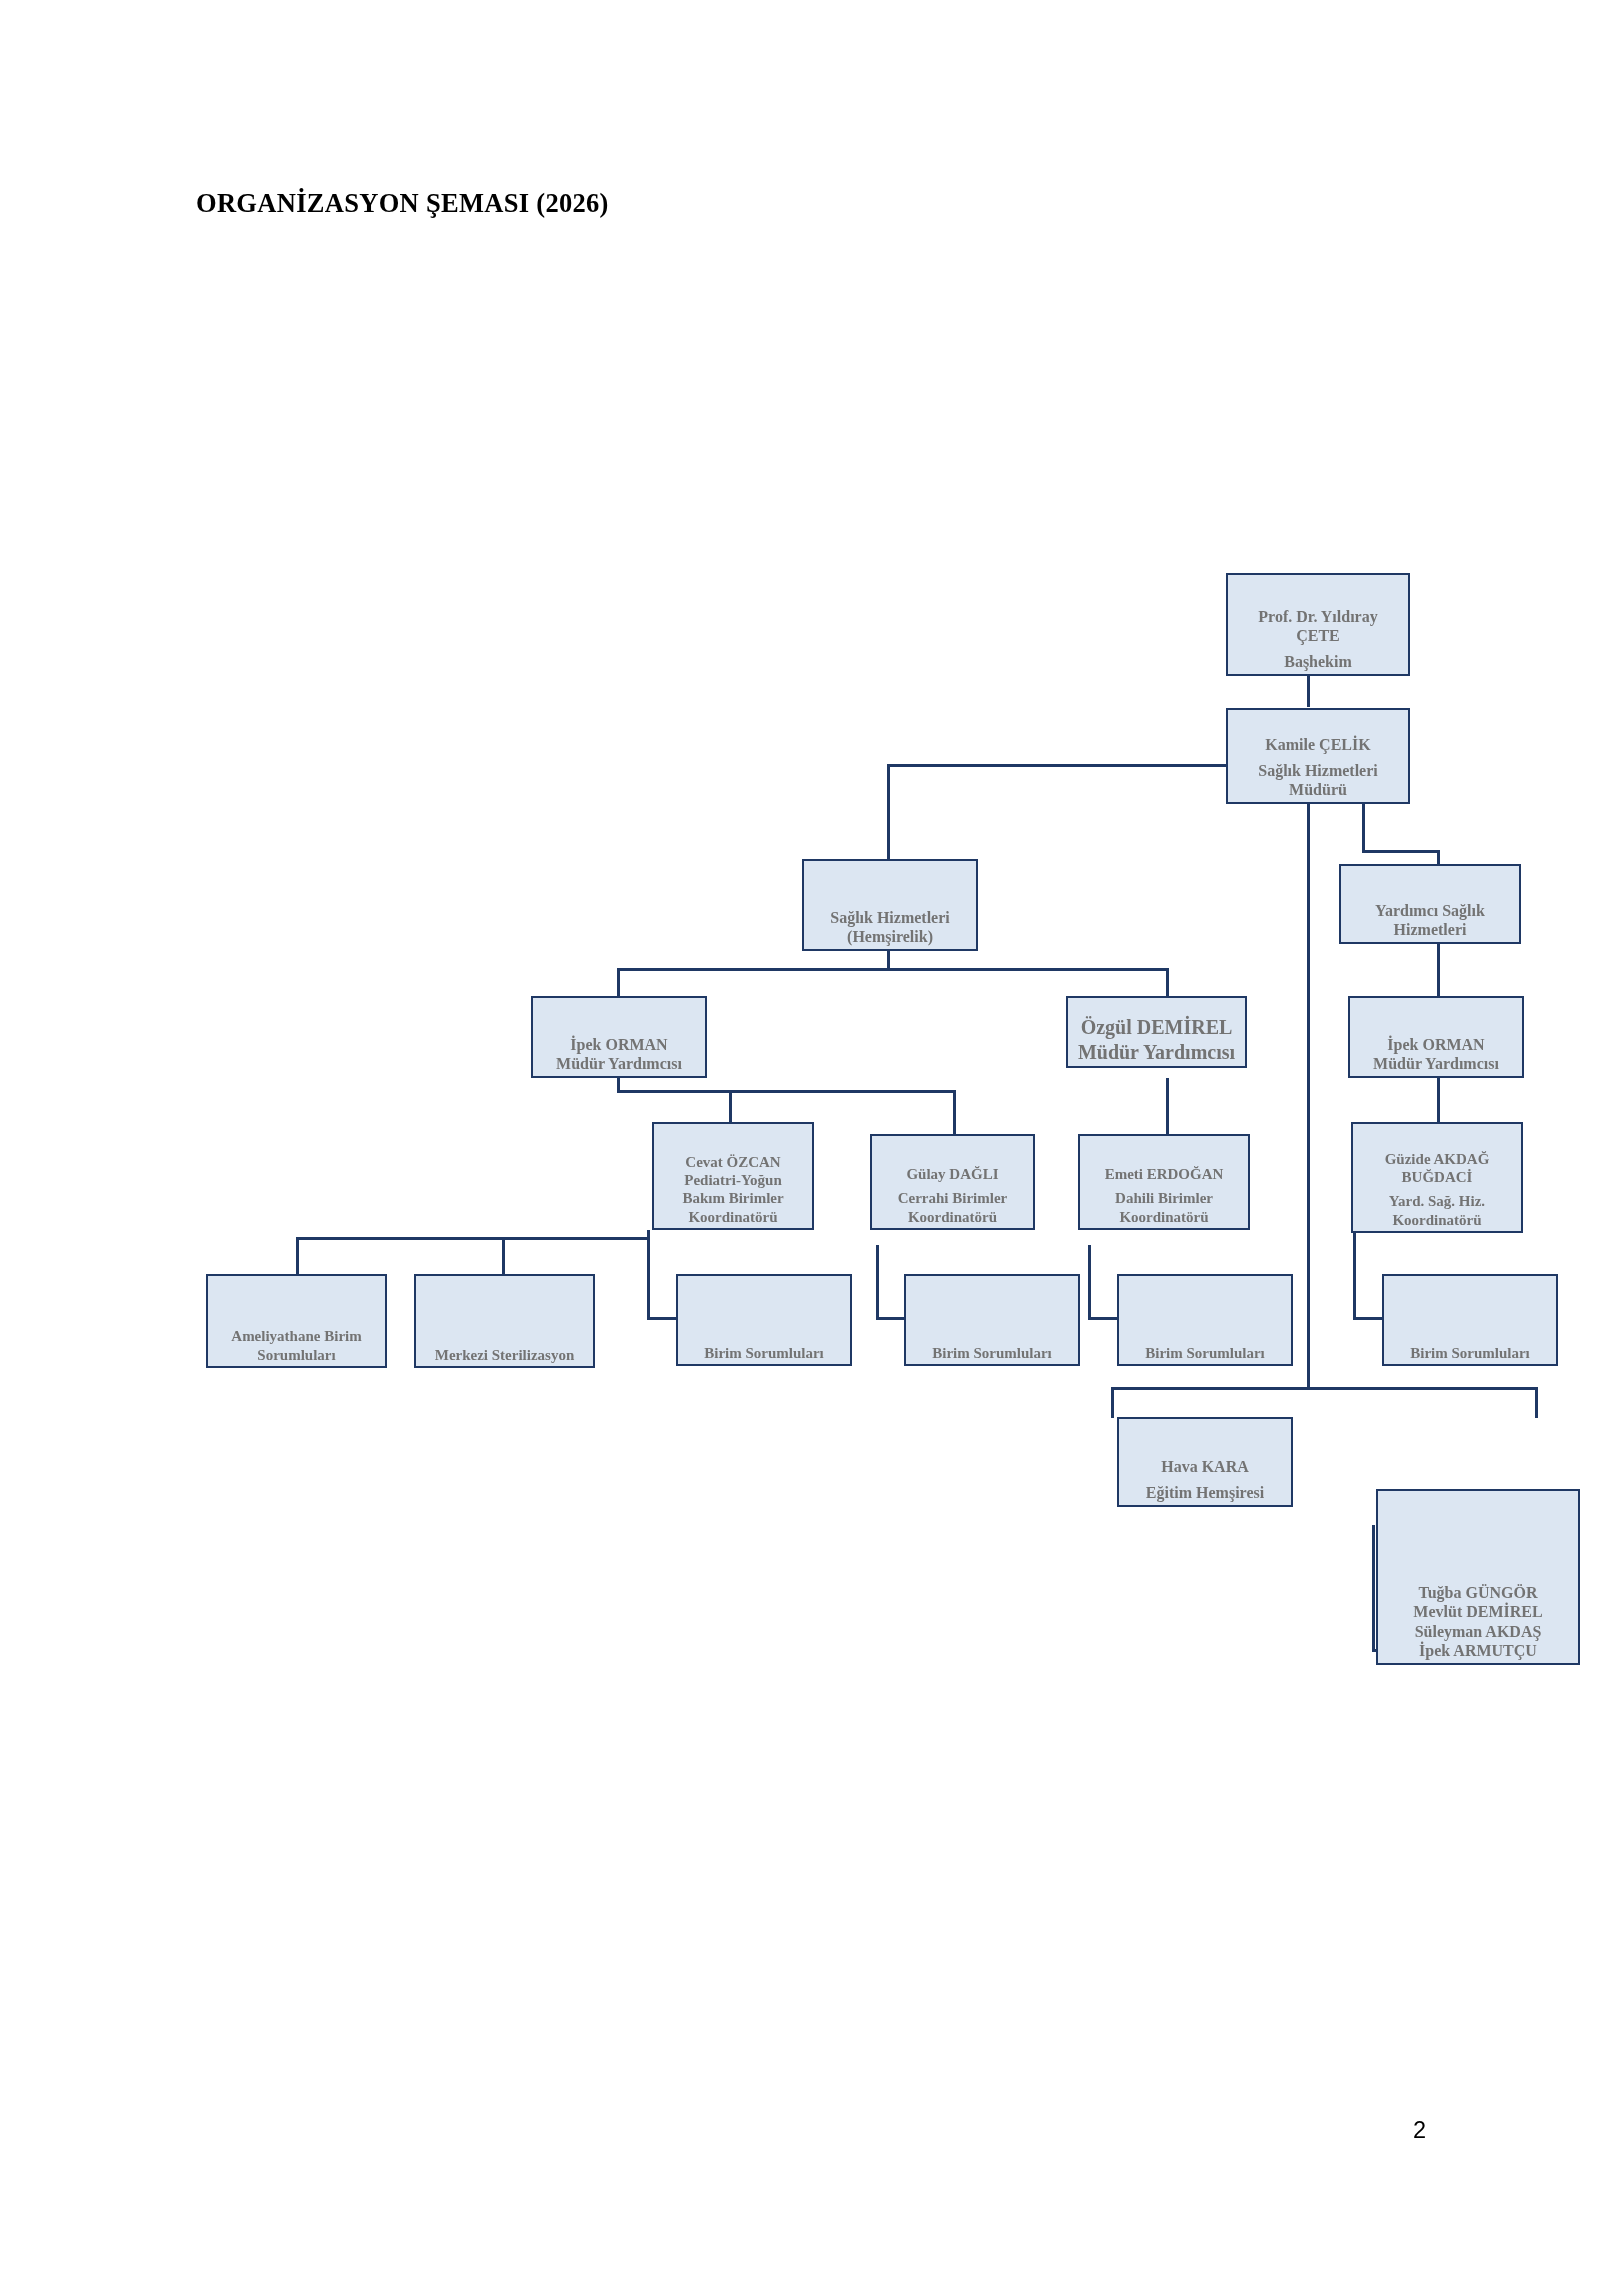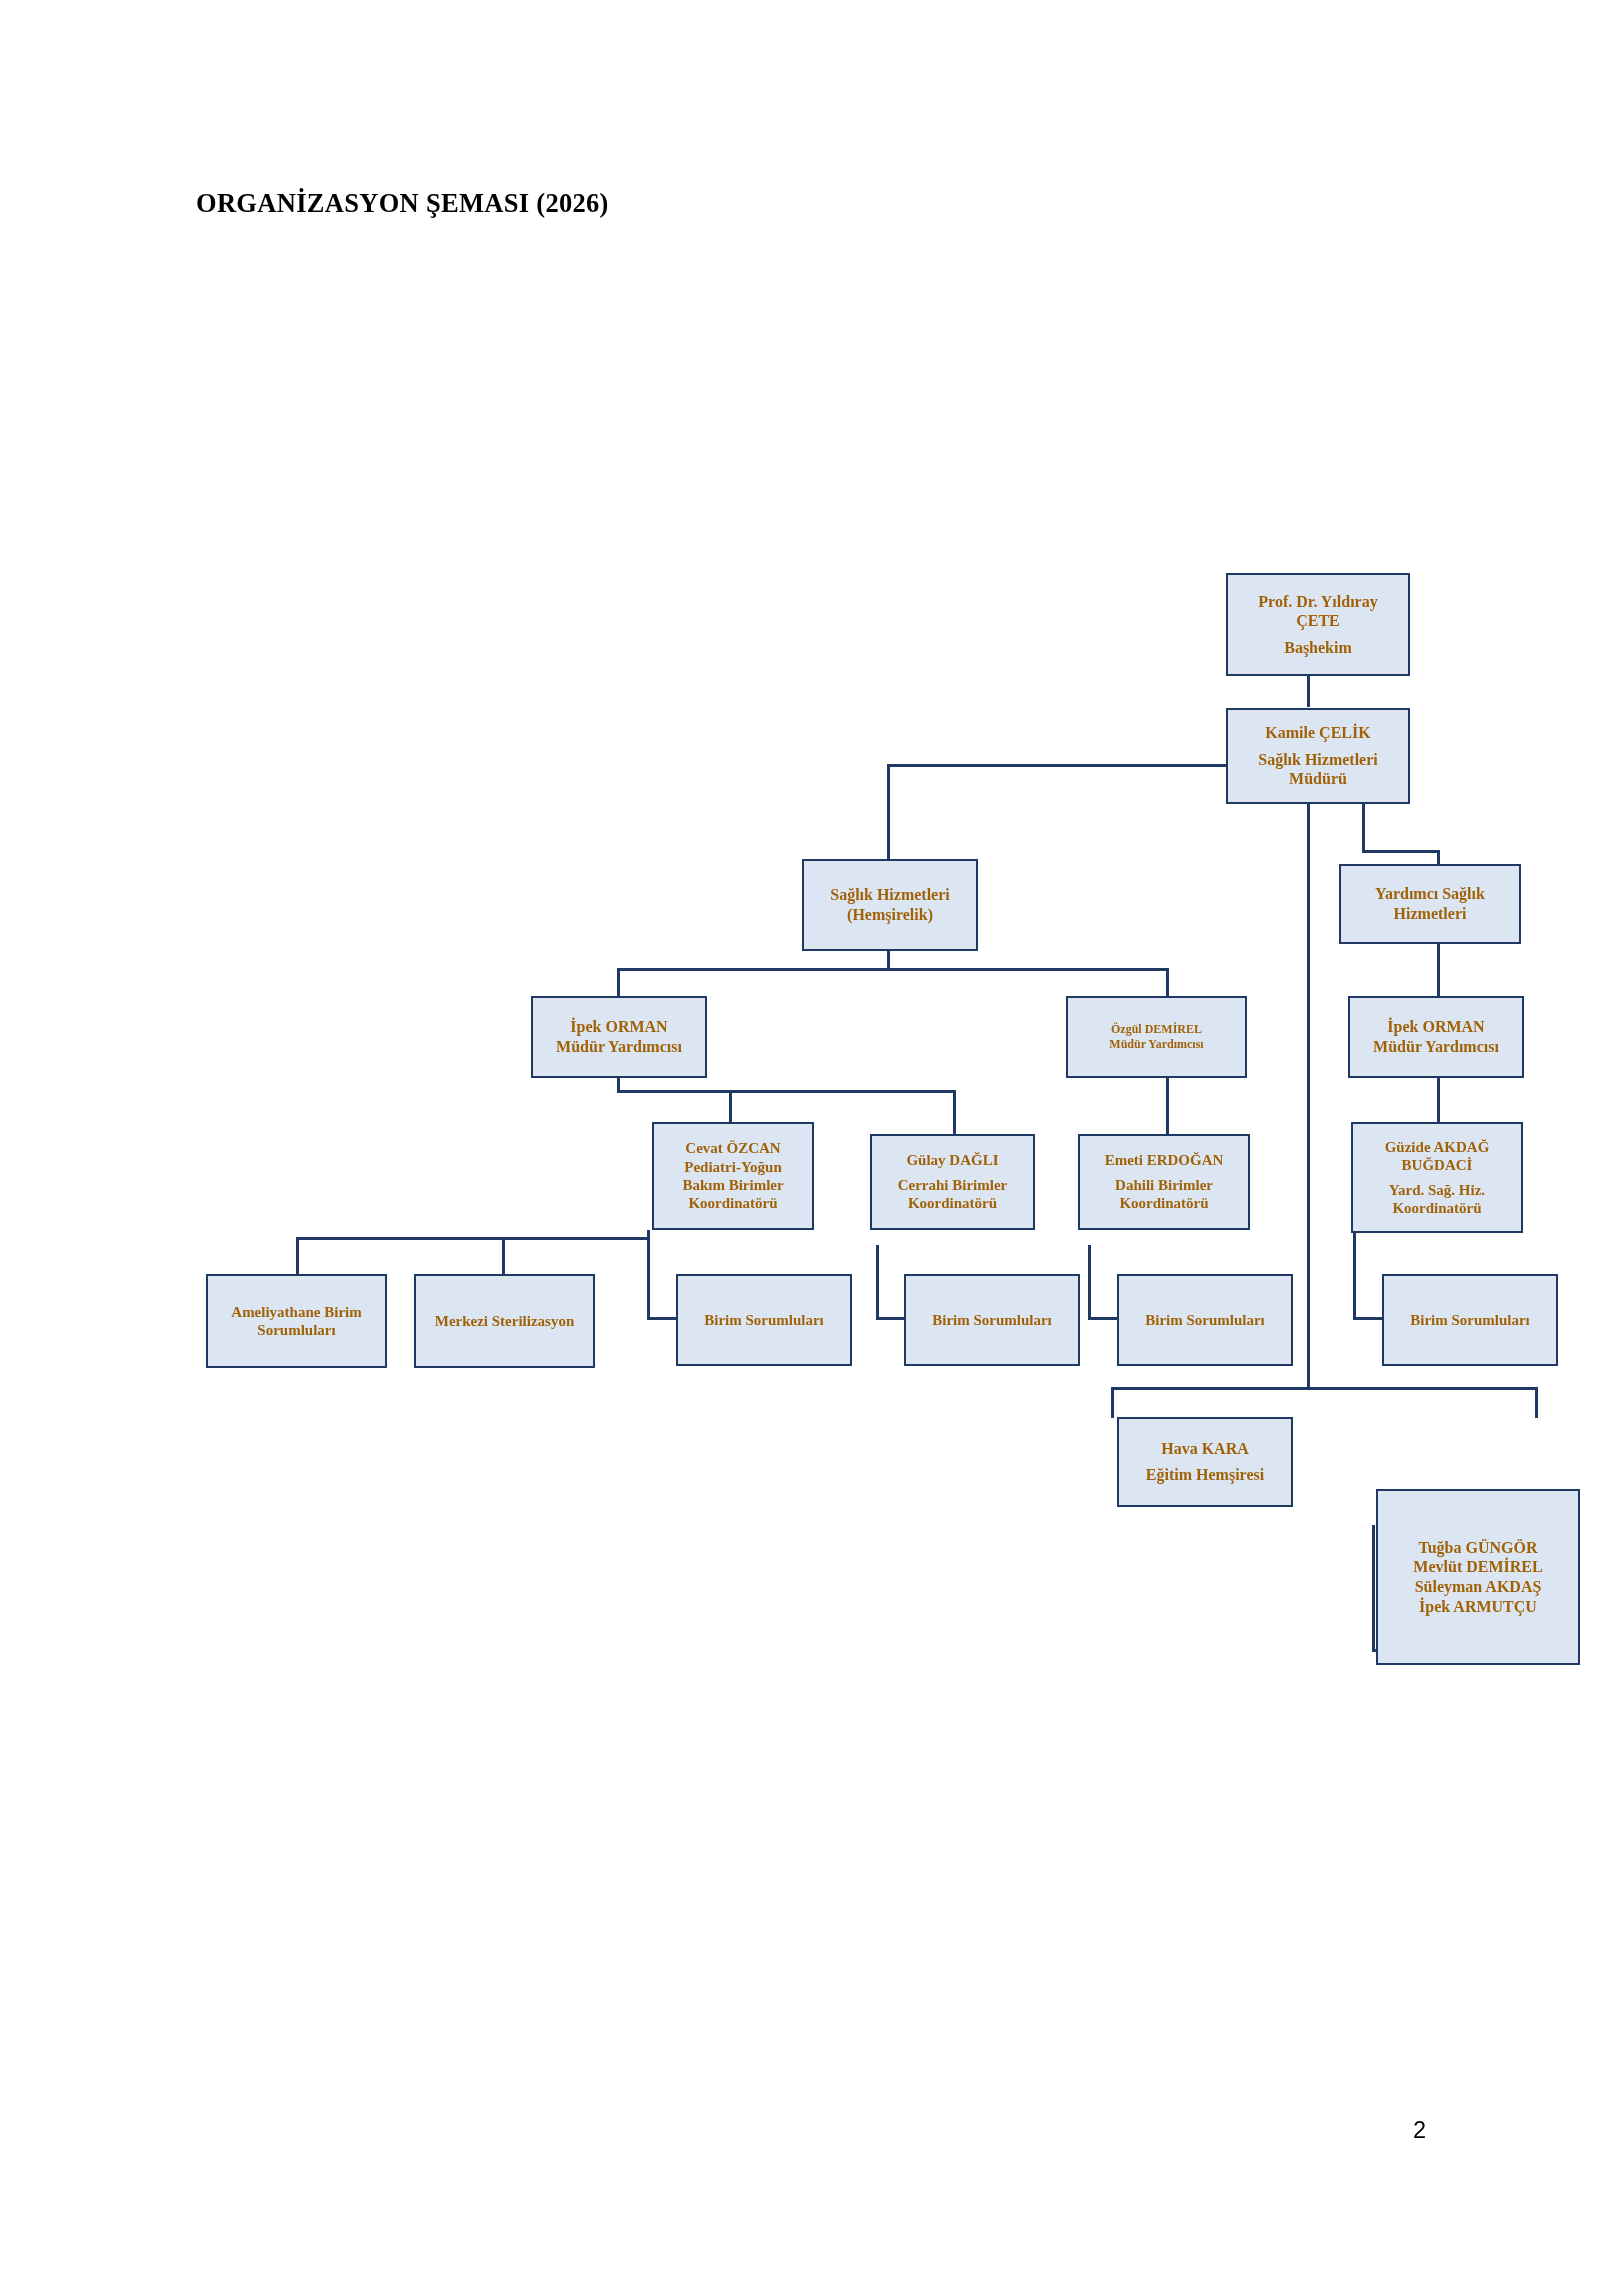--- a/index.html
+++ b/index.html
@@ -41,24 +41,24 @@
     top: 0;
     width: 1621px;
     height: 2293px;
   }
   .node {
     position: absolute;
     box-sizing: border-box;
     background: #dce6f2;
     border: 2.9px solid #1f3864;
     display: flex;
-    align-items: center;
+    align-items: flex-end;
     justify-content: center;
     text-align: center;
-    color: #a16207;
+    color: #737373;
     font-weight: bold;
     line-height: 1.22;
     padding: 2px 3.9px;
     z-index: 2;
   }
   .node .lines {
     display: block;
     width: 100%;
   }
   .node .ln { display: block; }
@@ -163,21 +163,21 @@
         </span>
     </div>
 
     <div class="node" style="left:531px; top:996px; width:176px; height:82px; font-size:16px;">
       <span class="lines">
           <span class="ln">İpek ORMAN</span>
           <span class="ln">Müdür Yardımcısı</span>
         </span>
     </div>
 
-    <div class="node" style="left:1066px; top:996px; width:181px; height:82px; font-size:12px;">
+    <div class="node" style="left:1066px; top:996px; width:181px; height:72px; font-size:20px;">
       <span class="lines">
           <span class="ln">Özgül DEMİREL</span>
           <span class="ln">Müdür Yardımcısı</span>
         </span>
     </div>
 
     <div class="node" style="left:1348px; top:996px; width:176px; height:82px; font-size:16px;">
       <span class="lines">
           <span class="ln">İpek ORMAN</span>
           <span class="ln">Müdür Yardımcısı</span>

